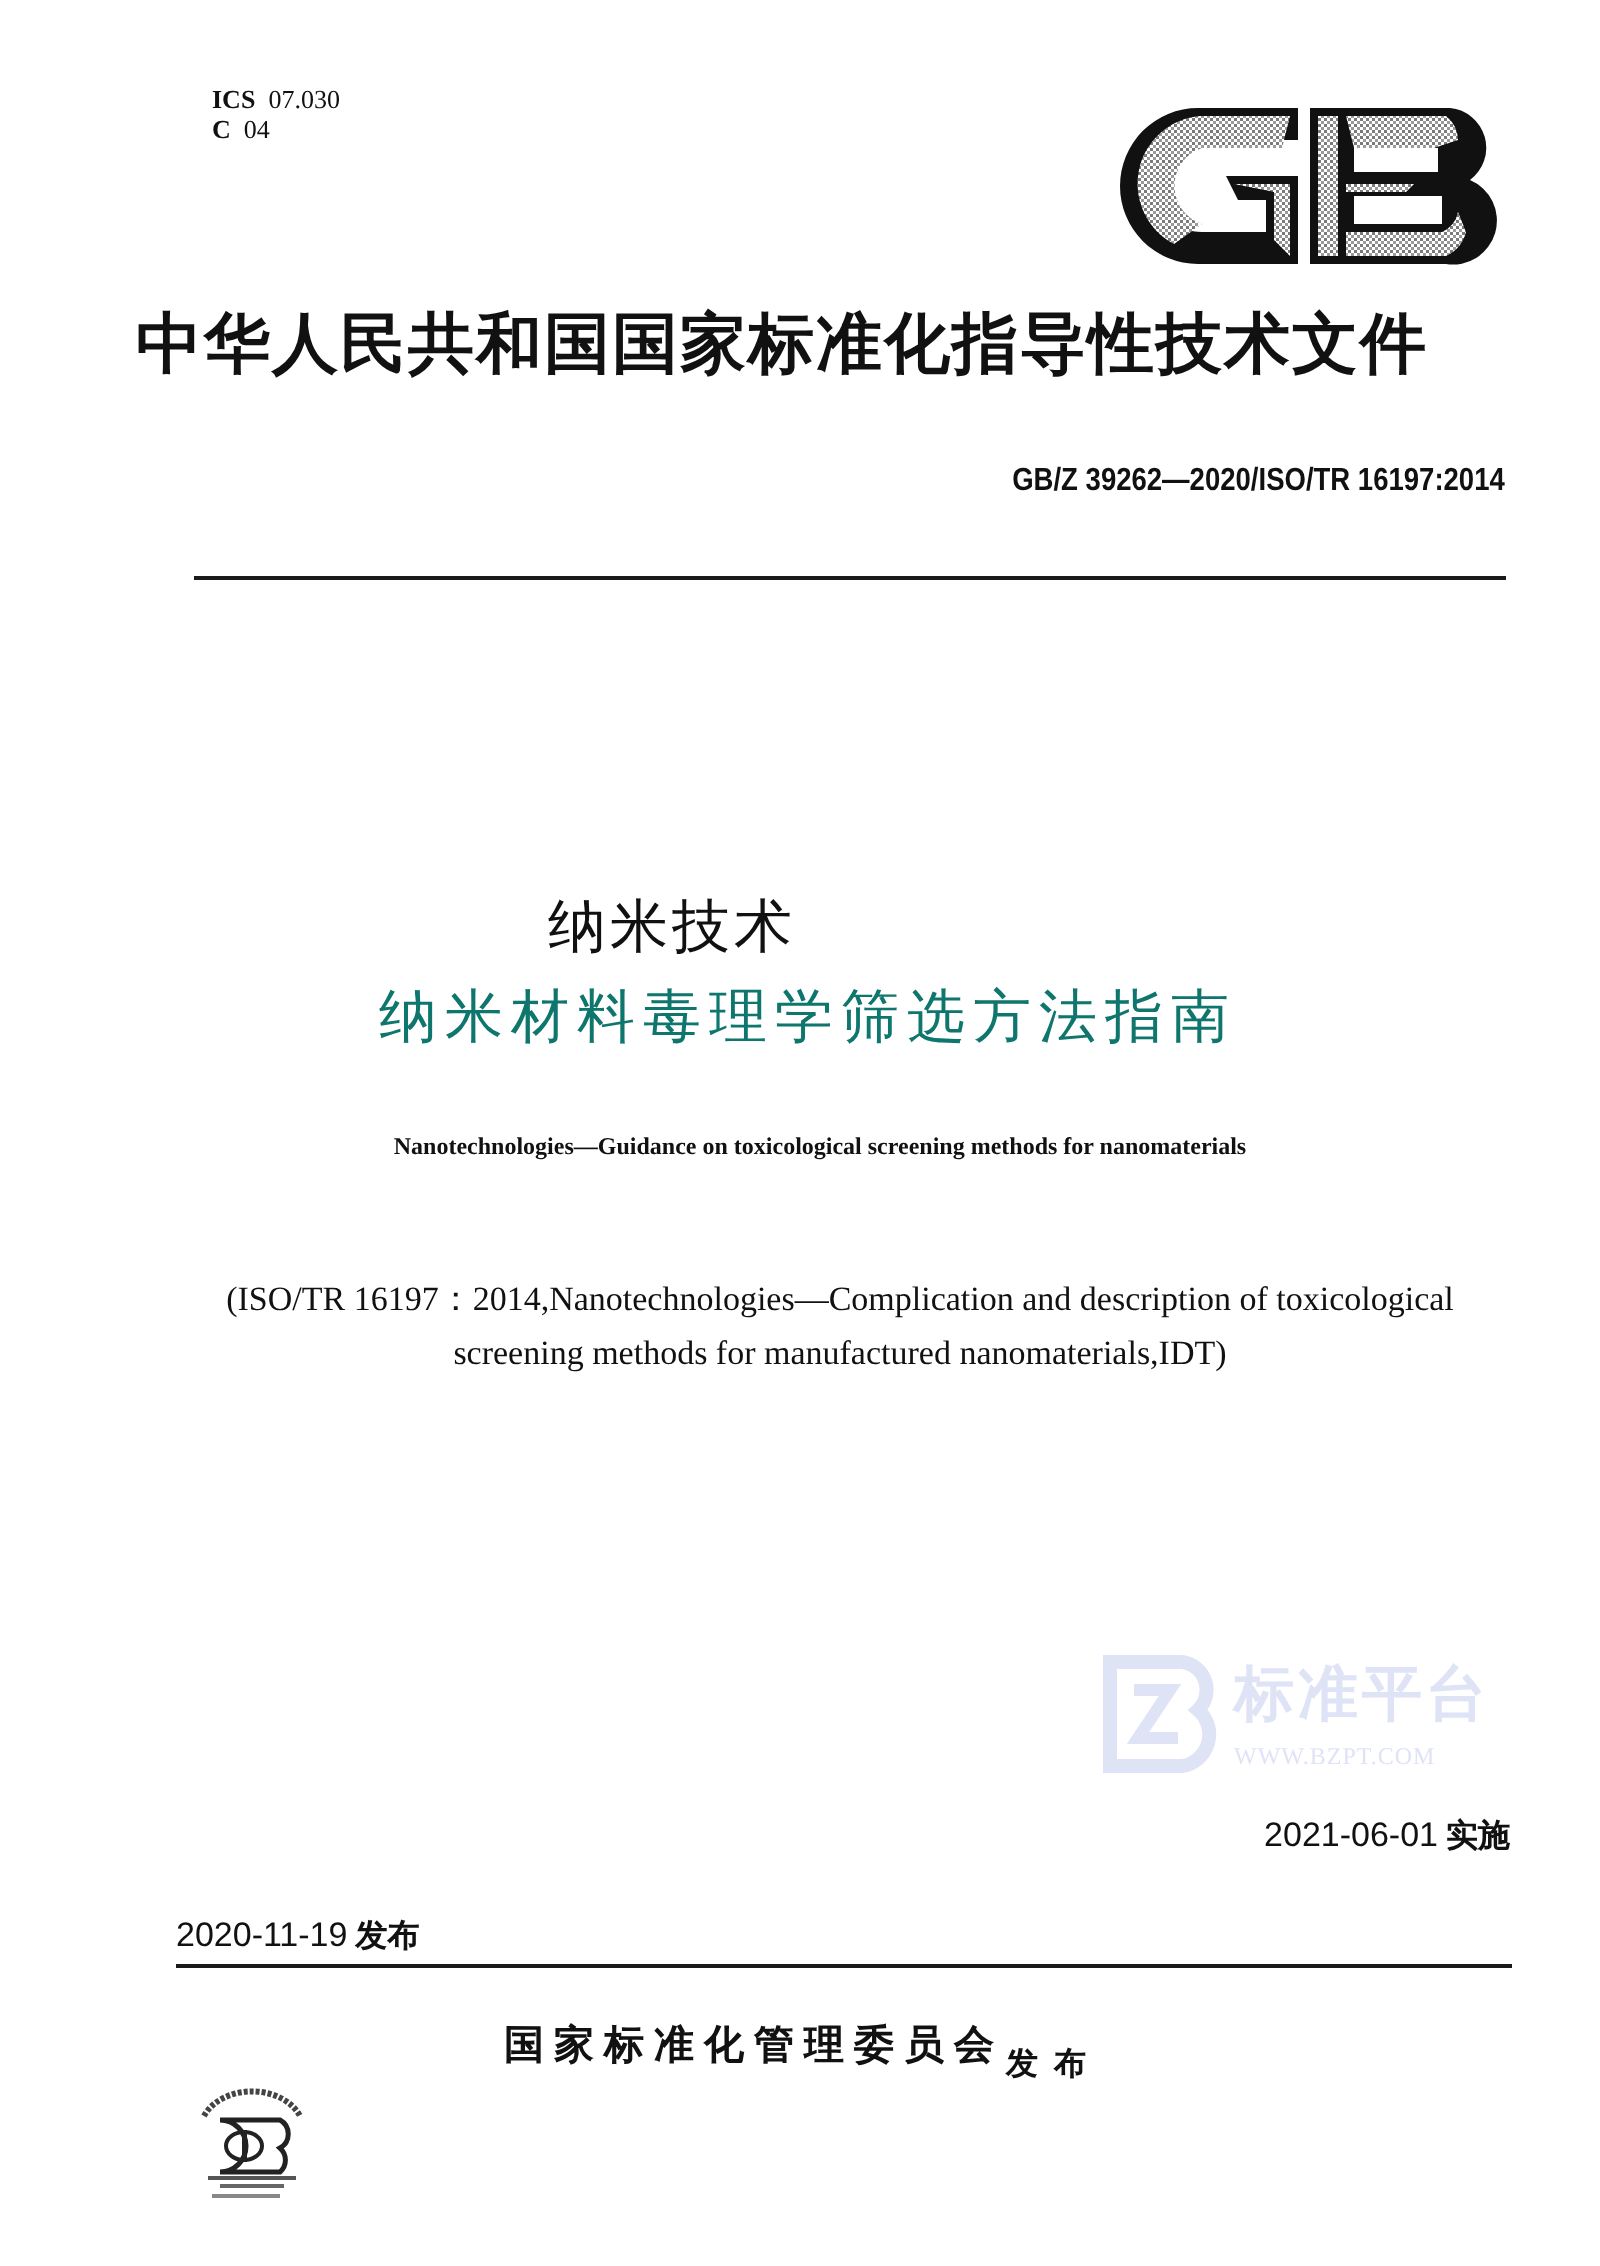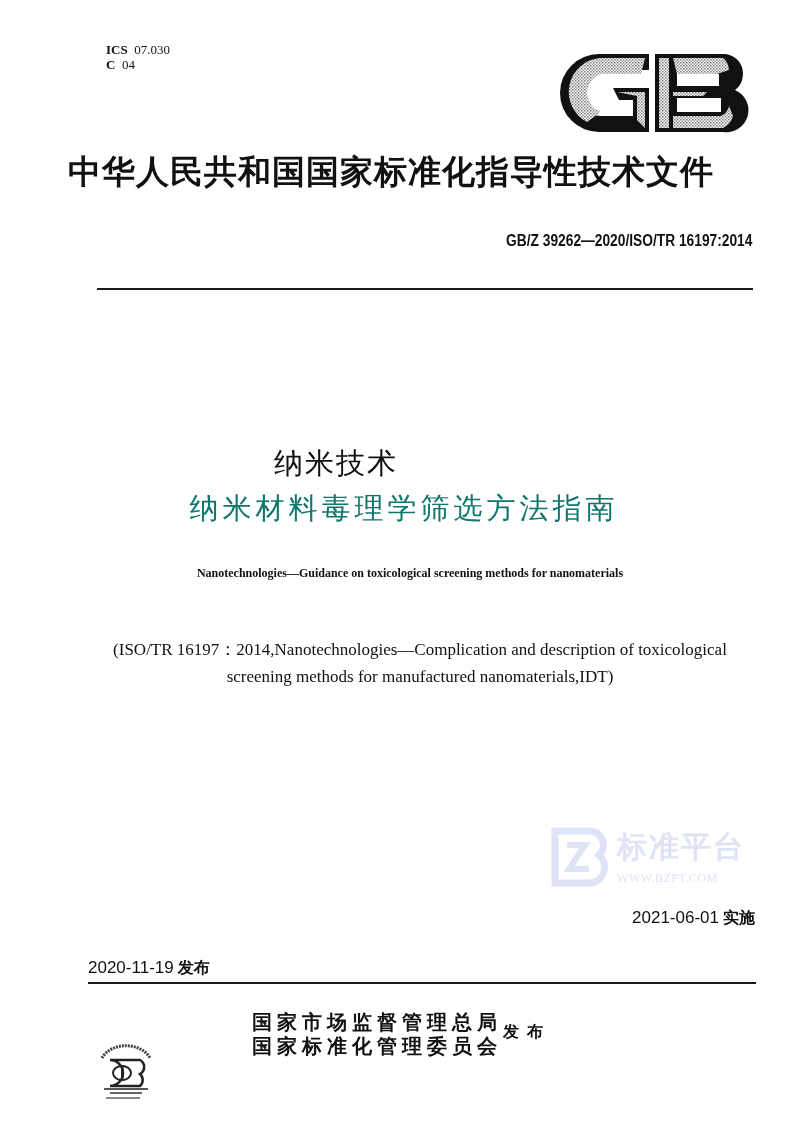--- a/index.html
+++ b/index.html
@@ -95,16 +95,15 @@
     <path d="M14 20 H44 A8 8 0 0 1 44 34 A8 8 0 0 1 44 46 H14 A6 6 0 0 0 14 20 Z" fill="none" stroke="#222" stroke-width="2.5"></path>
     <ellipse cx="26" cy="33" rx="9" ry="7" fill="none" stroke="#222" stroke-width="2"></ellipse>
     <rect x="25" y="25" width="2.5" height="16" fill="#222"></rect>
     <rect x="8" y="48" width="44" height="2" fill="#555"></rect>
     <rect x="14" y="52" width="32" height="2" fill="#666"></rect>
     <rect x="10" y="57" width="34" height="2" fill="#888"></rect>
   </svg>
 </div>
 
 <div class="abs issuer">
-  <div>国家市场监督管理总局</div>
   <div>国家标准化管理委员会</div>
 </div>
 <div class="abs issuer-verb">发布</div>
 
 </body></html>

